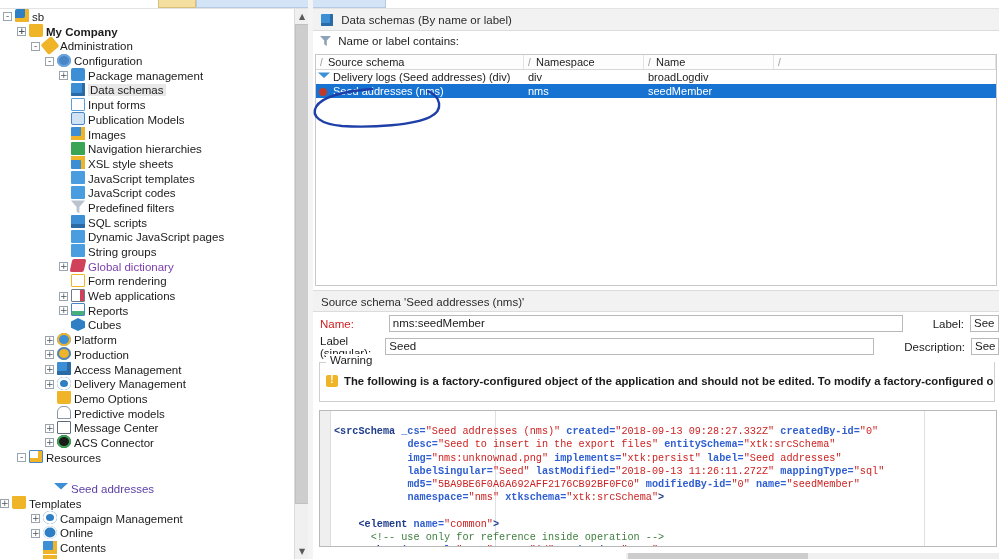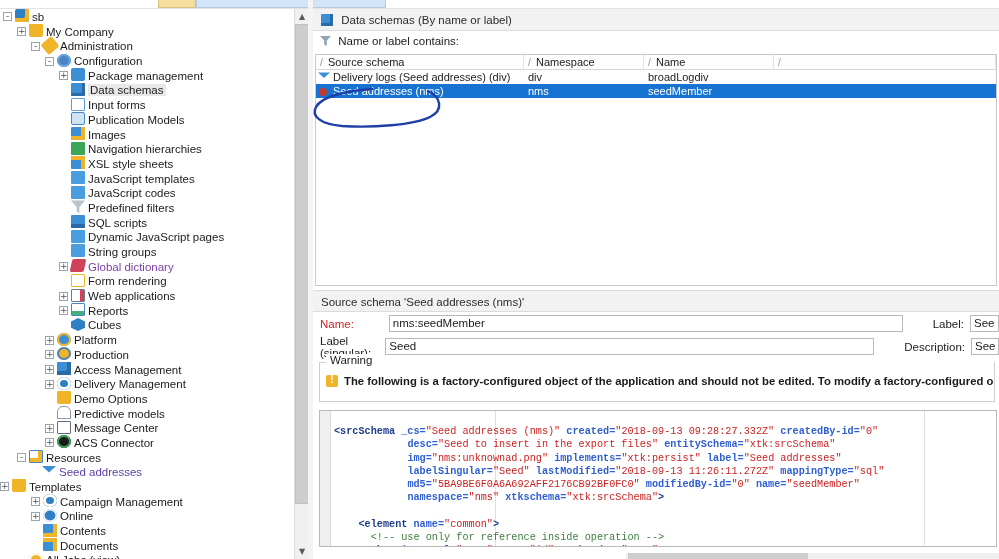--- a/index.html
+++ b/index.html
@@ -297,21 +297,21 @@
 
   <div class="toolbar-strip">
     <div class="tb-dots">••</div>
     <div class="tb-btn" style="left:158px; width:38px; background:#f5dfa0; border-color:#d8bf77;"></div>
     <div class="tb-btn" style="left:196px; width:190px;"></div>
   </div>
 
   <div class="tree-pane">
     <div class="tree-scroll" id="tree-scroll">
         <div class="node " style="padding-left: 3px;"><span class="twisty">-</span><span class="ico ic-sb"></span><span class="lbl">sb</span></div>
-        <div class="node " style="padding-left: 17px;"><span class="twisty">+</span><span class="ico ic-folder"></span><span class="lbl">My Company</span></div>
+        <div class="node " style="padding-left: 17px; font-weight: bold;"><span class="twisty">+</span><span class="ico ic-folder"></span><span class="lbl">My Company</span></div>
         <div class="node " style="padding-left: 31px;"><span class="twisty">-</span><span class="ico ic-wrench"></span><span class="lbl">Administration</span></div>
         <div class="node " style="padding-left: 45px;"><span class="twisty">-</span><span class="ico ic-gear"></span><span class="lbl">Configuration</span></div>
         <div class="node " style="padding-left: 59px;"><span class="twisty">+</span><span class="ico ic-pkg"></span><span class="lbl">Package management</span></div>
         <div class="node sel-soft" style="padding-left: 59px;"><span class="twisty none"></span><span class="ico ic-doc"></span><span class="lbl">Data schemas</span></div>
         <div class="node " style="padding-left: 59px;"><span class="twisty none"></span><span class="ico ic-form"></span><span class="lbl">Input forms</span></div>
         <div class="node " style="padding-left: 59px;"><span class="twisty none"></span><span class="ico ic-pub"></span><span class="lbl">Publication Models</span></div>
         <div class="node " style="padding-left: 59px;"><span class="twisty none"></span><span class="ico ic-img"></span><span class="lbl">Images</span></div>
         <div class="node " style="padding-left: 59px;"><span class="twisty none"></span><span class="ico ic-nav"></span><span class="lbl">Navigation hierarchies</span></div>
         <div class="node " style="padding-left: 59px;"><span class="twisty none"></span><span class="ico ic-xsl"></span><span class="lbl">XSL style sheets</span></div>
         <div class="node " style="padding-left: 59px;"><span class="twisty none"></span><span class="ico ic-doc2"></span><span class="lbl">JavaScript templates</span></div>
@@ -327,21 +327,21 @@
         <div class="node " style="padding-left: 59px;"><span class="twisty none"></span><span class="ico ic-cube"></span><span class="lbl">Cubes</span></div>
         <div class="node " style="padding-left: 45px;"><span class="twisty">+</span><span class="ico ic-plat"></span><span class="lbl">Platform</span></div>
         <div class="node " style="padding-left: 45px;"><span class="twisty">+</span><span class="ico ic-prod"></span><span class="lbl">Production</span></div>
         <div class="node " style="padding-left: 45px;"><span class="twisty">+</span><span class="ico ic-access"></span><span class="lbl">Access Management</span></div>
         <div class="node " style="padding-left: 45px;"><span class="twisty">+</span><span class="ico ic-deliv"></span><span class="lbl">Delivery Management</span></div>
         <div class="node " style="padding-left: 45px;"><span class="twisty none"></span><span class="ico ic-folder"></span><span class="lbl">Demo Options</span></div>
         <div class="node " style="padding-left: 45px;"><span class="twisty none"></span><span class="ico ic-pred"></span><span class="lbl">Predictive models</span></div>
         <div class="node " style="padding-left: 45px;"><span class="twisty">+</span><span class="ico ic-msg"></span><span class="lbl">Message Center</span></div>
         <div class="node " style="padding-left: 45px;"><span class="twisty">+</span><span class="ico ic-acs"></span><span class="lbl">ACS Connector</span></div>
         <div class="node " style="padding-left: 17px;"><span class="twisty">-</span><span class="ico ic-res"></span><span class="lbl">Resources</span></div>
-        <div class="node link" style="padding-left: 30px;"><span class="twisty none"></span><span class="ico ic-seed"></span><span class="lbl">Seed addresses</span></div>
+        <div class="node link" style="padding-left: 42px; margin-top: 17px;"><span class="twisty none"></span><span class="ico ic-seed"></span><span class="lbl">Seed addresses</span></div>
         <div class="node " style=""><span class="twisty">+</span><span class="ico ic-folder"></span><span class="lbl">Templates</span></div>
         <div class="node " style="padding-left: 31px;"><span class="twisty">+</span><span class="ico ic-camp"></span><span class="lbl">Campaign Management</span></div>
         <div class="node " style="padding-left: 31px;"><span class="twisty">+</span><span class="ico ic-online"></span><span class="lbl">Online</span></div>
         <div class="node " style="padding-left: 31px;"><span class="twisty none"></span><span class="ico ic-cont"></span><span class="lbl">Contents</span></div>
         <div class="node " style="padding-left: 31px;"><span class="twisty none"></span><span class="ico ic-docs"></span><span class="lbl">Documents</span></div>
         <div class="node " style="padding-left: 17px;"><span class="twisty none"></span><span class="ico ic-jobs"></span><span class="lbl">All Jobs (view)</span></div>
       </div>
     <div class="vscroll">
       <div class="arrow-up">▲</div>
       <div class="thumb" style="top:15px; height:480px;"></div>

